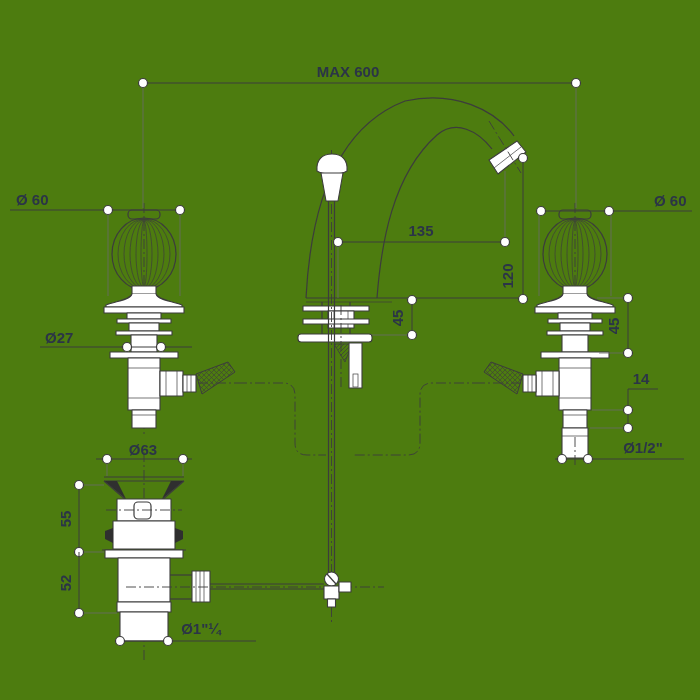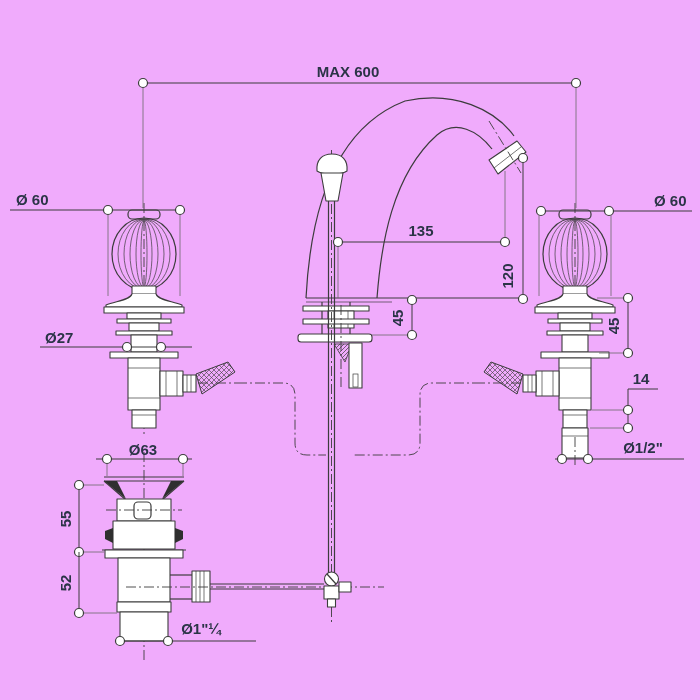--- a/index.html
+++ b/index.html
@@ -1,16 +1,16 @@
 <!DOCTYPE html>
 <html><head>
 <meta charset="utf-8">
 <style>
   html,body{margin:0;padding:0;background:#fff;}
-  .stage{position:relative;width:700px;height:700px;background:#f0abfc;overflow:hidden;
+  .stage{position:relative;width:700px;height:700px;background:#4d7c0f;overflow:hidden;
          font-family:"Liberation Sans",sans-serif;}
   svg{display:block}
   .s  {fill:none;stroke:#3c3c3c;stroke-width:1.2;stroke-linejoin:round;}
   .sw {fill:#ffffff;stroke:#3c3c3c;stroke-width:1.1;stroke-linejoin:round;}
   .t  {fill:none;stroke:#3c3c3c;stroke-width:0.7;}
   .thin{fill:none;stroke:#6b6b6b;stroke-width:0.8;}
   .d  {fill:none;stroke:#3c3c3c;stroke-width:1;}
   .cl {fill:none;stroke:#3c3c3c;stroke-width:0.9;stroke-dasharray:10 3 2 3;}
   .dk {fill:#2f2f2f;stroke:none;}
   .braid{fill:url(#braid);stroke:#3c3c3c;stroke-width:1;}

